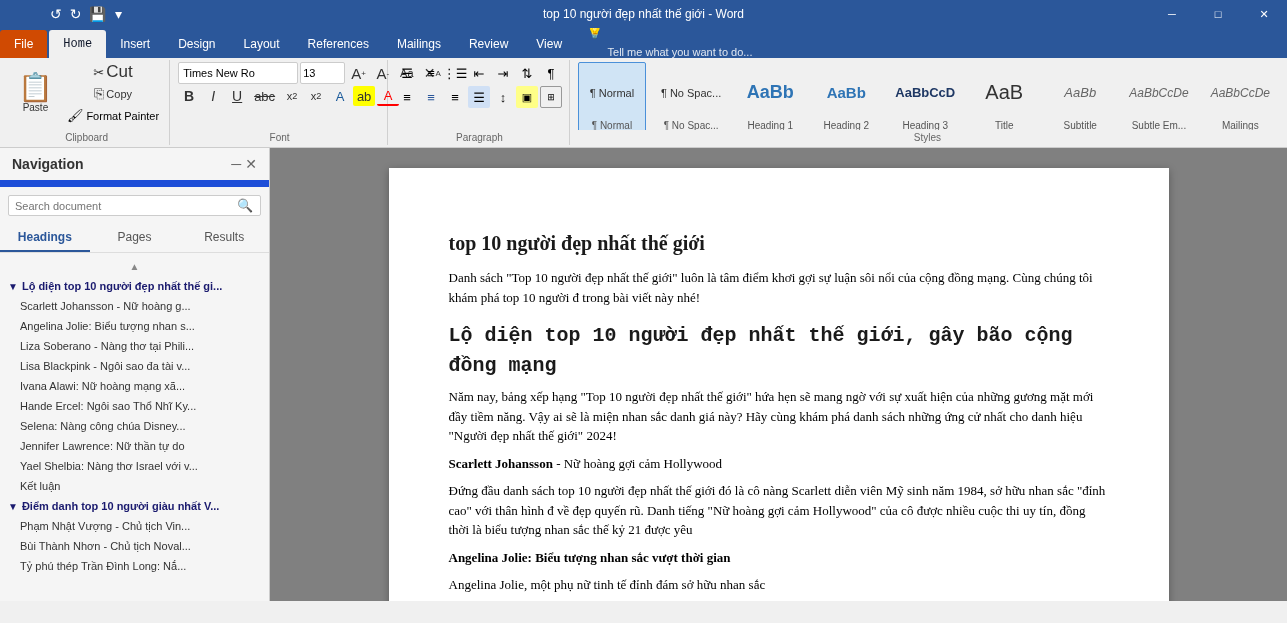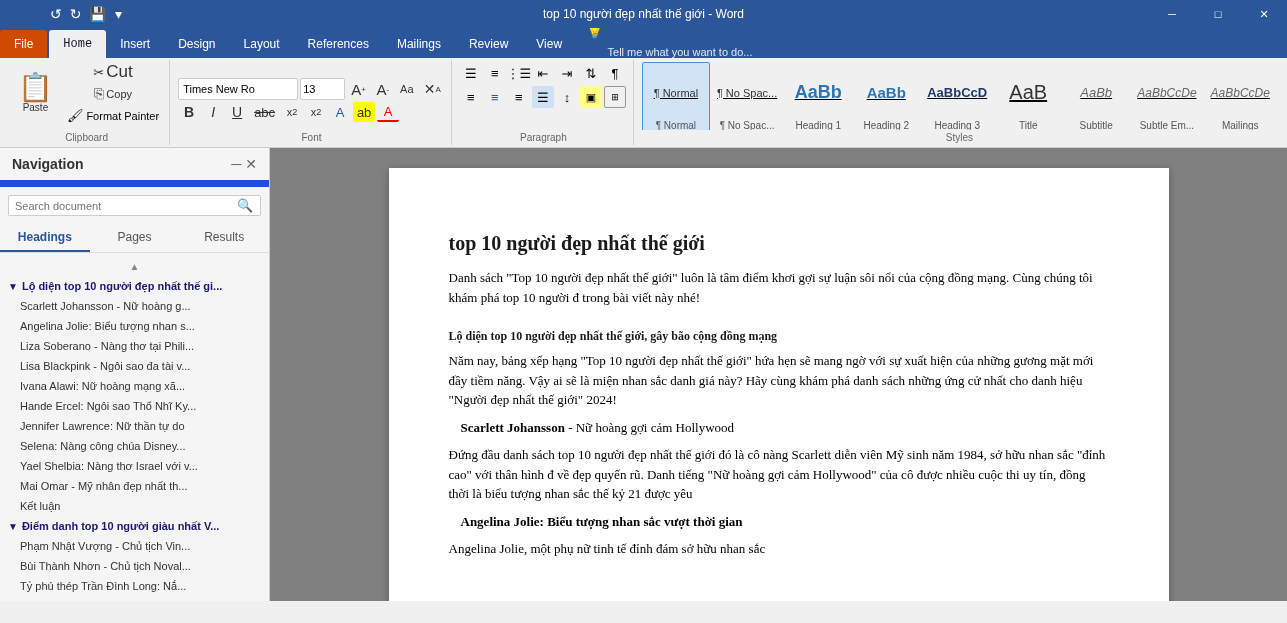--- a/index.html
+++ b/index.html
@@ -129,24 +129,23 @@
       font-size: 11px;
       border: 1px solid #ccc;
       border-radius: 2px;
       padding: 0 2px;
       background: white;
     }
 
     
     .styles-gallery {
       display: flex;
-      gap: 0;
+      gap: 8px;
       flex-wrap: nowrap;
       overflow: hidden;
-      text-decoration: underline;
     }
     .style-item {
       display: flex;
       flex-direction: column;
       align-items: center;
       justify-content: space-between;
       padding: 2px 6px;
       cursor: pointer;
       border-radius: 2px;
       height: 72px;
@@ -267,27 +266,28 @@
       line-height: 1.5;
       color: #000;
     }
     .doc-heading1 {
       font-size: 20px;
       font-weight: bold;
       color: #1a1a1a;
       margin-bottom: 10px;
     }
     .doc-heading2 {
-      font-size: 12px;
+      font-size: 20px;
       font-weight: bold;
       color: #1a1a1a;
-      margin: 20px 0 6px 0;
+      margin: 14px 0 6px 0;
+      font-family: Liberation Mono, monospace;
     }
     .doc-para { margin-bottom: 8px; }
-    .doc-bold { font-weight: bold; margin-left: 12px; }
+    .doc-bold { font-weight: bold; }
 
     
     .nav-content::-webkit-scrollbar { width: 8px; }
     .nav-content::-webkit-scrollbar-thumb { background: #bbb; border-radius: 4px; }
 
     
     .format-painter-btn {
       display: flex;
       align-items: center;
       gap: 3px;
@@ -360,21 +360,21 @@
         <div class="format-painter-btn">
           <span style="font-size:13px;">🖌</span>
           <span style="font-size:11px;">Format Painter</span>
         </div>
       </div>
     </div>
     <div class="ribbon-group-label">Clipboard</div>
   </div>
 
   <div class="ribbon-group" style="min-width:200px;">
-    <div class="ribbon-row" style="margin-bottom:2px;margin-top:16px;">
+    <div class="ribbon-row" style="margin-bottom:2px;">
       <input type="text" class="font-select" value="Times New Ro" style="">
       <input type="text" class="size-select" value="13" style="">
       <div class="ribbon-btn-small" style="font-size:15px;">A<sup style="font-size:8px;">+</sup></div>
       <div class="ribbon-btn-small" style="font-size:15px;">A<sup style="font-size:8px;">-</sup></div>
       <div class="ribbon-btn-small">Aa</div>
       <div class="ribbon-btn-small" style="font-size:14px;">✕<sub style="font-size:8px;">A</sub></div>
     </div>
     <div class="ribbon-row">
       <div class="ribbon-btn-small" style="font-weight:bold;font-size:14px;">B</div>
       <div class="ribbon-btn-small" style="font-style:italic;font-size:14px;">I</div>
@@ -493,24 +493,23 @@
         <span class="arrow">▼</span>
         <span>Lộ diện top 10 người đẹp nhất thế gi...</span>
       </div>
 
       <div class="nav-item level2">Scarlett Johansson - Nữ hoàng g...</div>
       <div class="nav-item level2">Angelina Jolie: Biểu tượng nhan s...</div>
       <div class="nav-item level2">Liza Soberano - Nàng thơ tại Phili...</div>
       <div class="nav-item level2">Lisa Blackpink - Ngôi sao đa tài v...</div>
       <div class="nav-item level2">Ivana Alawi: Nữ hoàng mạng xã...</div>
       <div class="nav-item level2">Hande Ercel: Ngôi sao Thổ Nhĩ Ky...</div>
+      <div class="nav-item level2">Selena: Nàng công chúa Disney...</div>
       <div class="nav-item level2">Jennifer Lawrence: Nữ thần tự do</div>
-      <div class="nav-item level2">Selena: Nàng công chúa Disney...</div>
       <div class="nav-item level2">Yael Shelbia: Nàng thơ Israel với v...</div>
-      <div class="nav-item level2">Mai Omar - Mỹ nhân đẹp nhất th...</div>
       <div class="nav-item level2">Kết luận</div>
 
       <div class="nav-section-header">
         <span class="arrow">▼</span>
         <span>Điểm danh top 10 người giàu nhất V...</span>
       </div>
       <div class="nav-item level2">Phạm Nhật Vượng - Chủ tịch Vin...</div>
       <div class="nav-item level2">Bùi Thành Nhơn - Chủ tịch Noval...</div>
       <div class="nav-item level2">Tỷ phú thép Trần Đình Long: Nắ...</div>
     </div>

